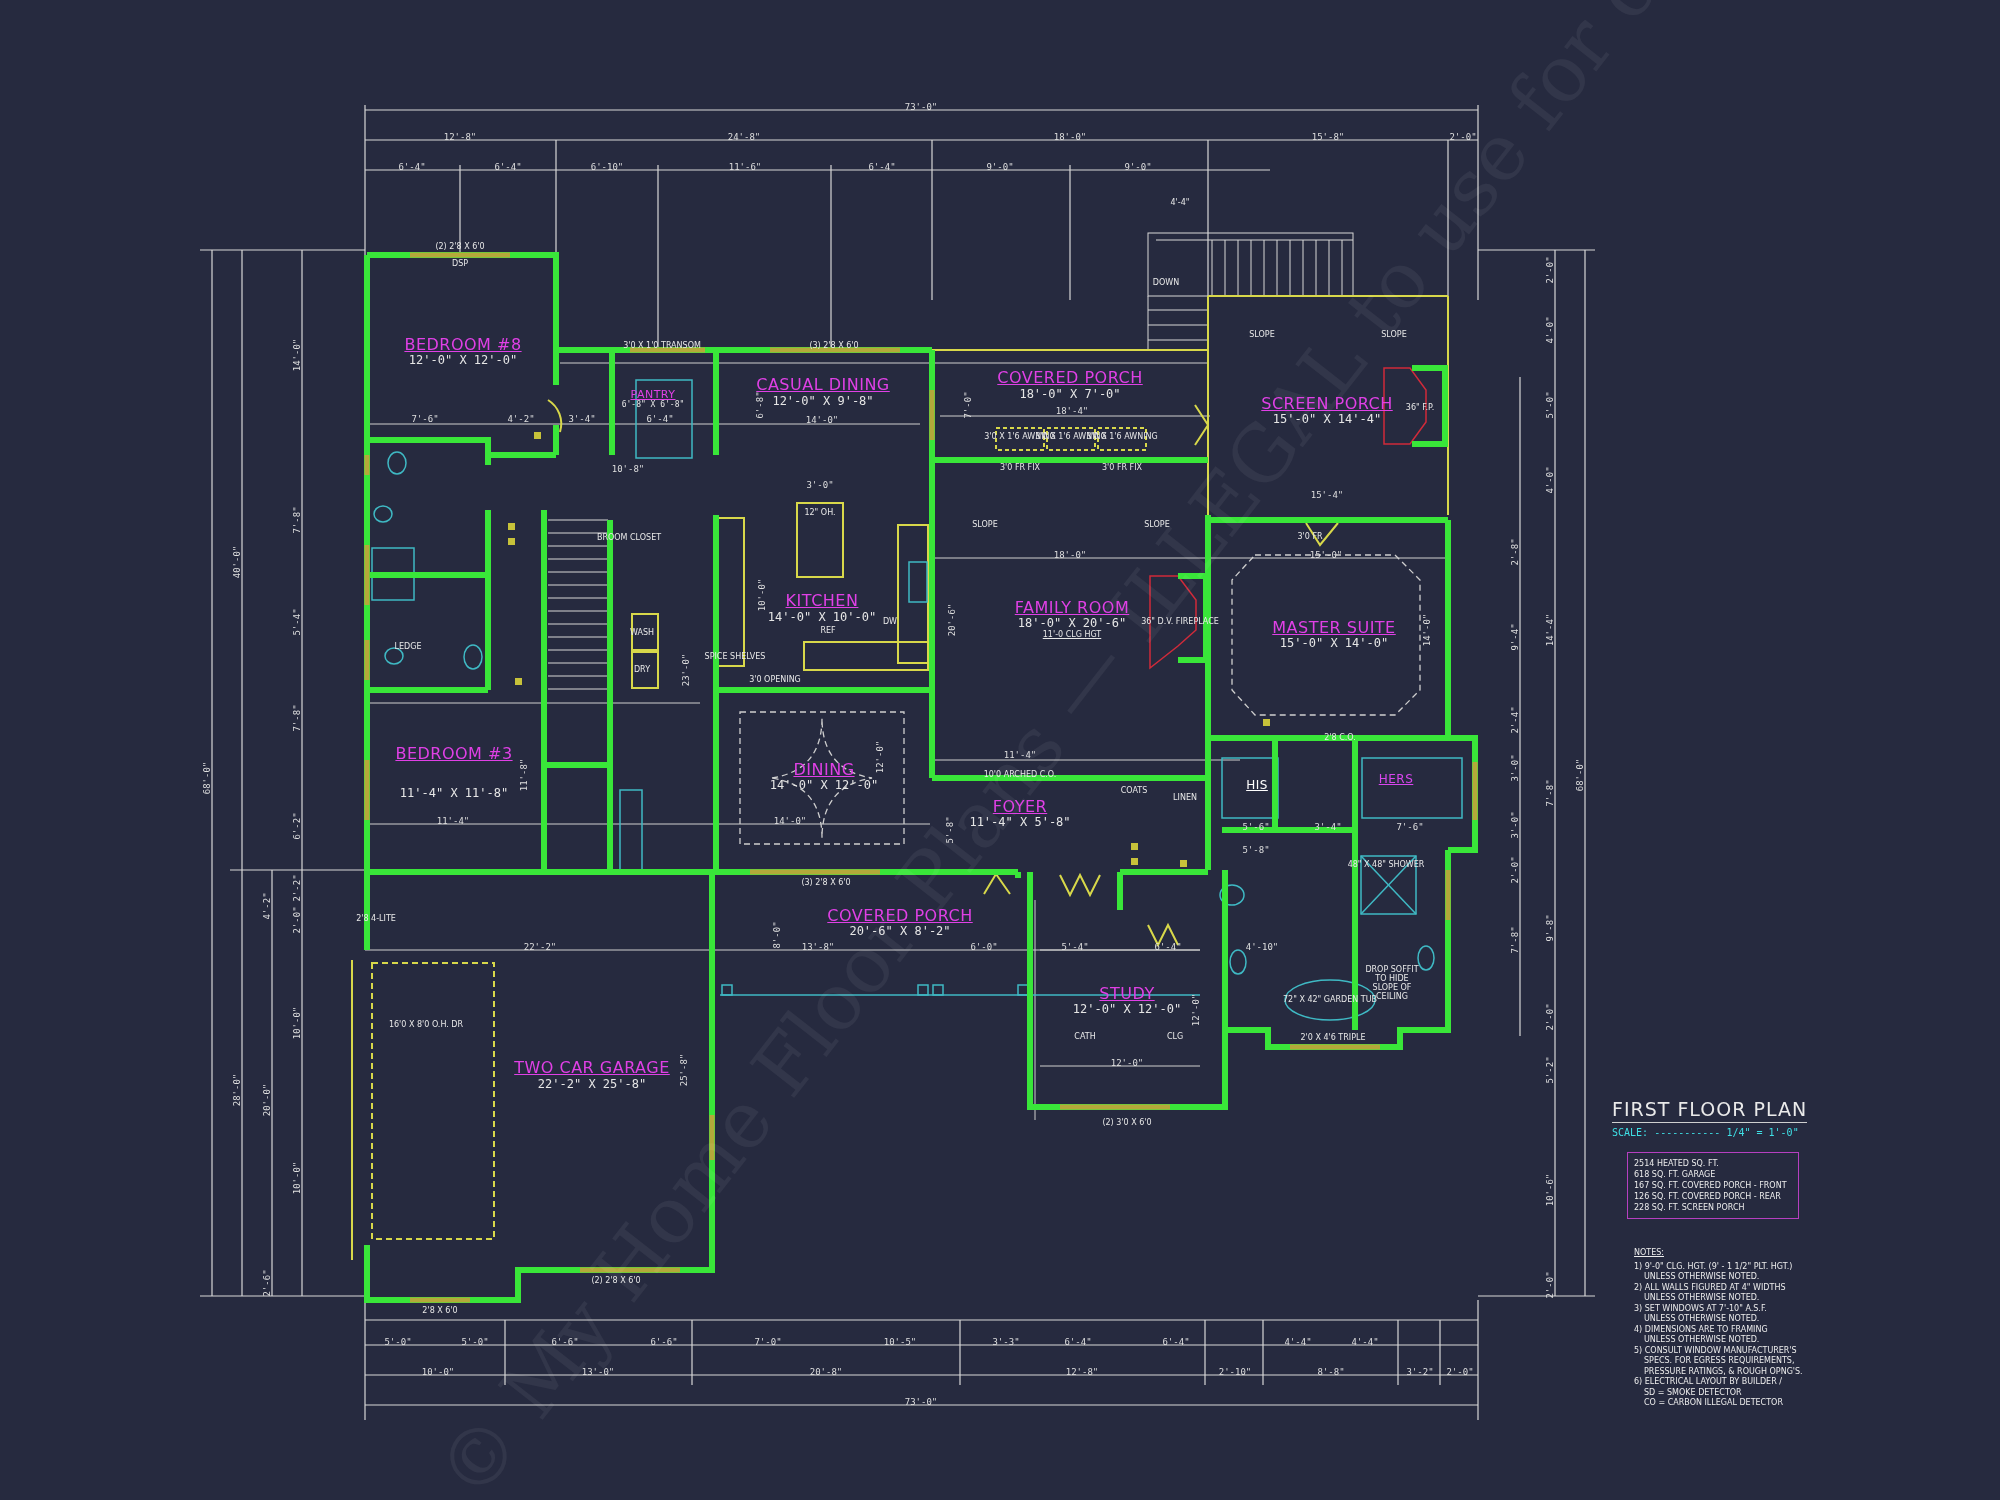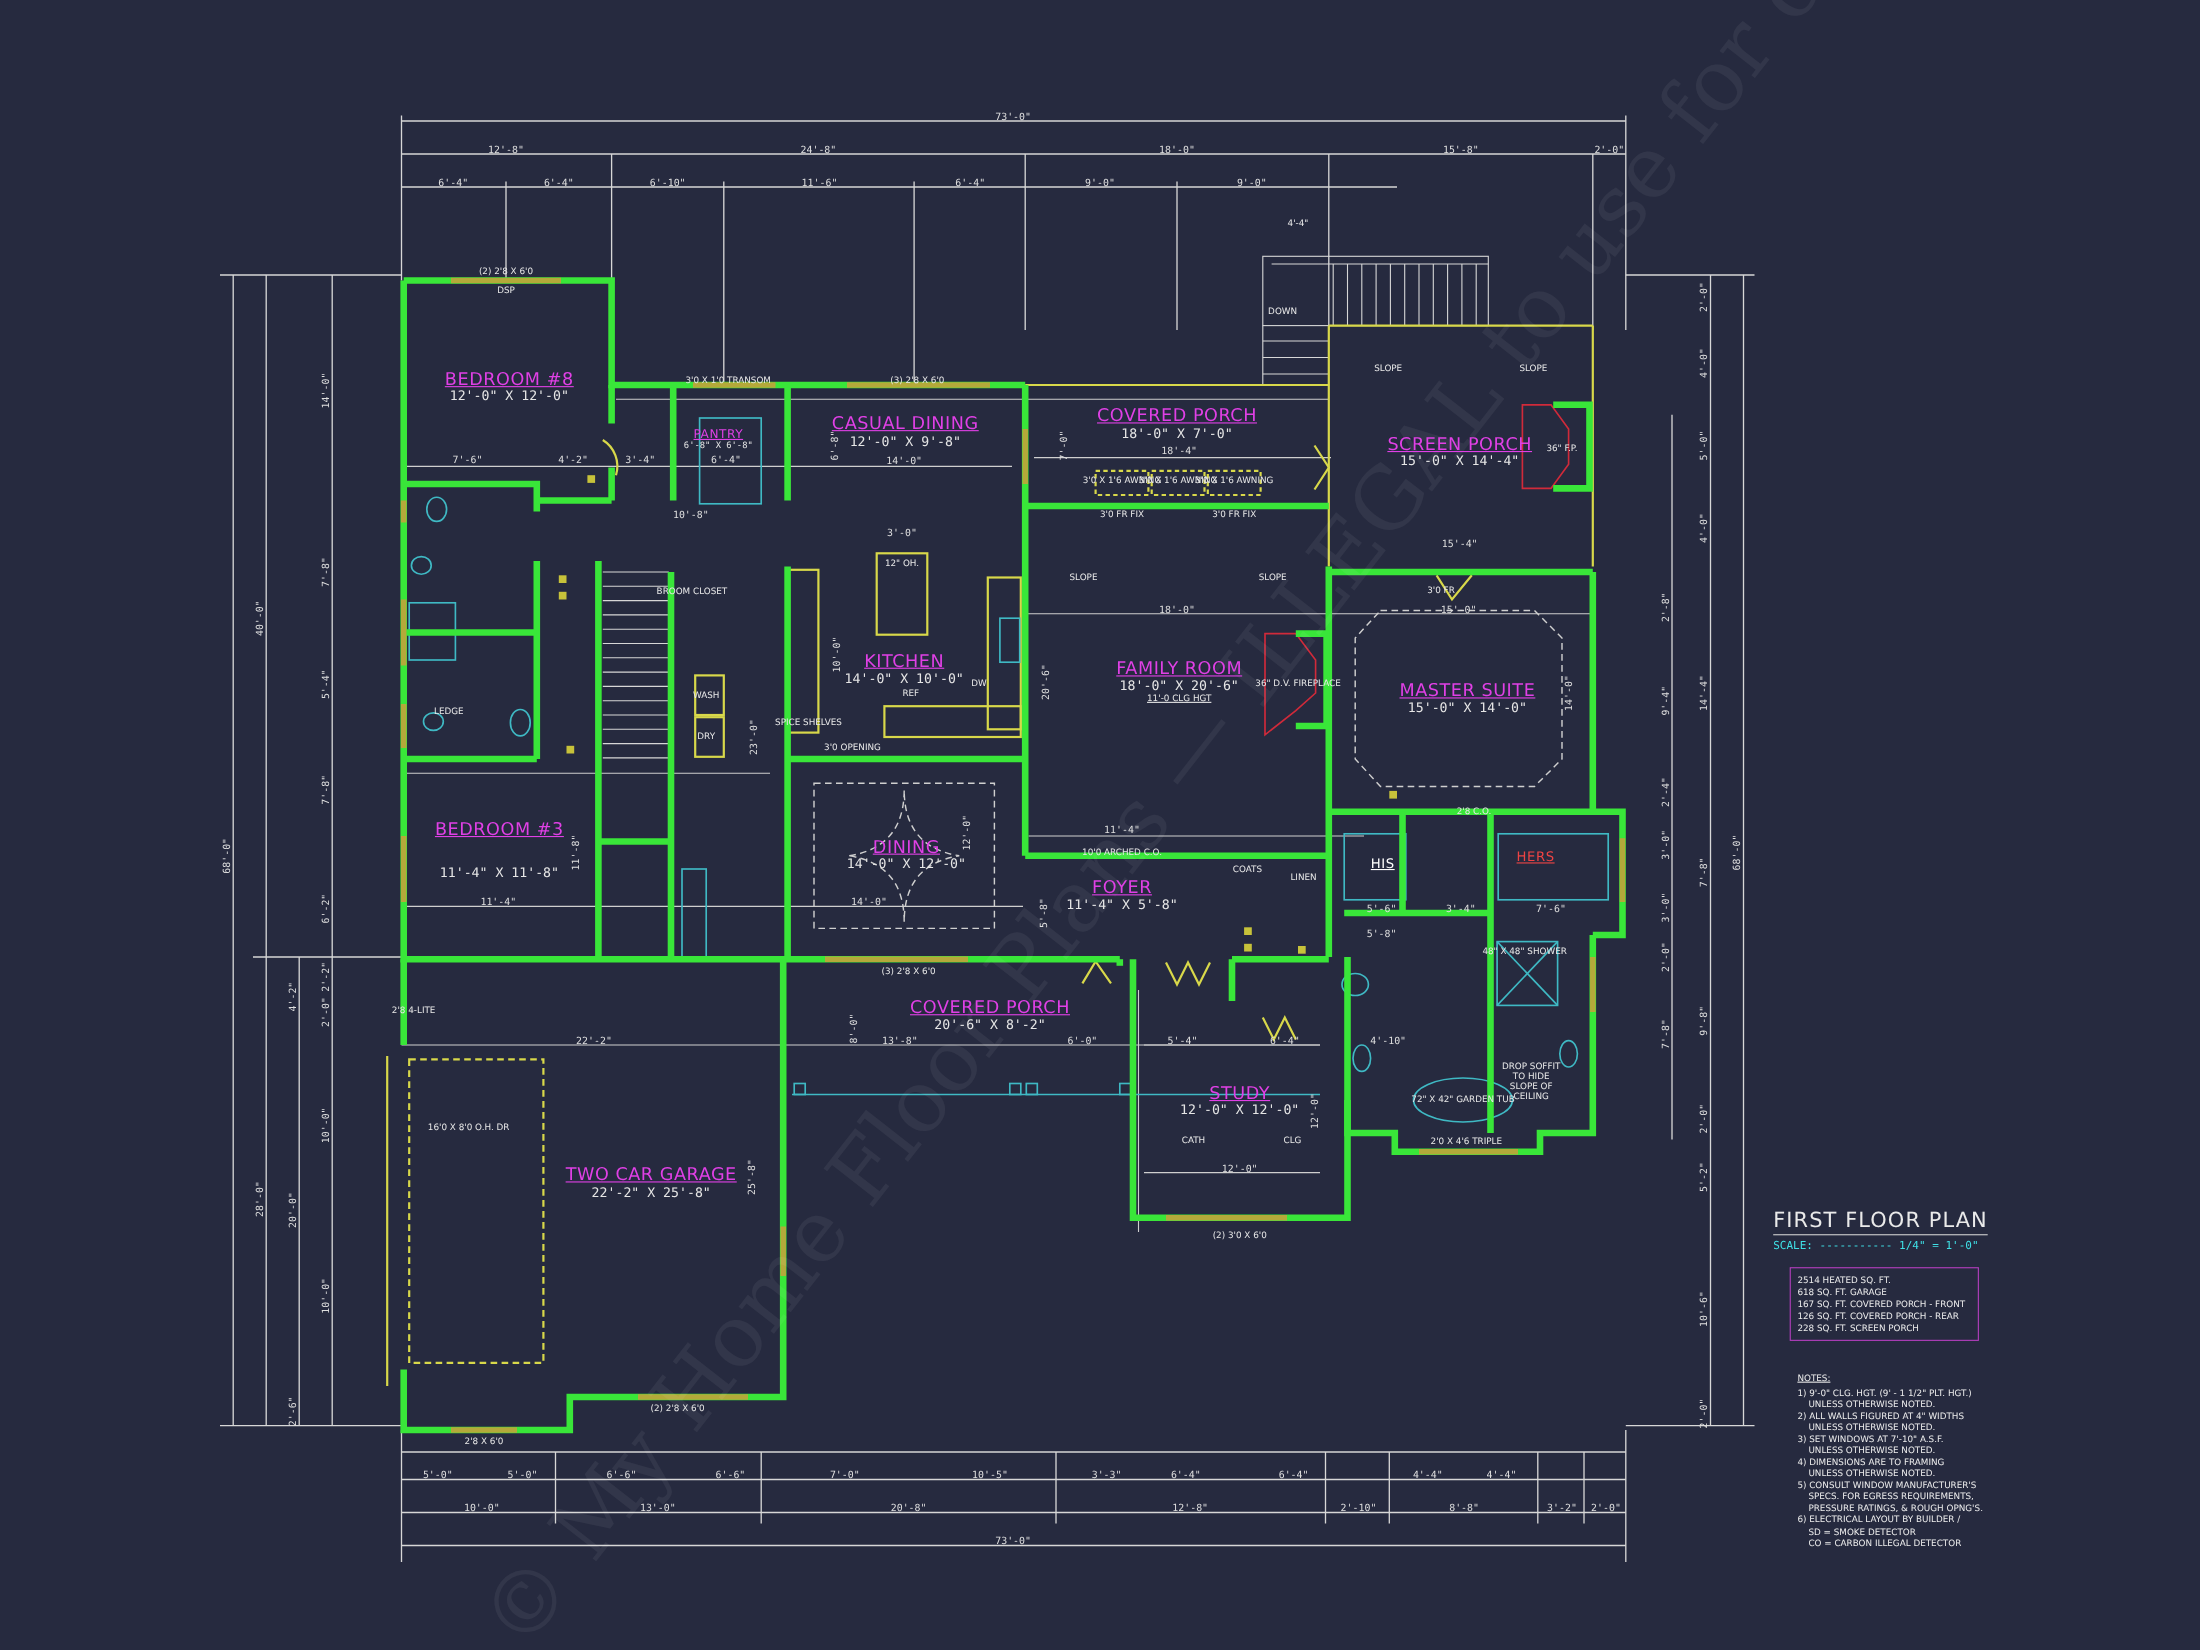--- a/index.html
+++ b/index.html
@@ -295,21 +295,21 @@
 <div class="room-label" style="left:454px;top:744px;">BEDROOM #3</div>
 <div class="room-dim" style="left:454px;top:786px;">11'-4" X 11'-8"</div>
 
 <div class="room-label" style="left:824px;top:760px;">DINING</div>
 <div class="room-dim" style="left:824px;top:778px;">14'-0" X 12'-0"</div>
 
 <div class="room-label" style="left:1020px;top:797px;">FOYER</div>
 <div class="room-dim" style="left:1020px;top:815px;">11'-4" X 5'-8"</div>
 
 <div class="room-label" style="left:1257px;top:778px;font-size:12px;color:#ffffff;">HIS</div>
-<div class="room-label" style="left:1396px;top:772px;font-size:12px;color:#ef4444;">HERS</div>
+<div class="room-label" style="left:1396px;top:772px;font-size:12px;color:#d946ef;">HERS</div>
 
 <div class="room-label" style="left:900px;top:906px;">COVERED PORCH</div>
 <div class="room-dim" style="left:900px;top:924px;">20'-6" X 8'-2"</div>
 
 <div class="room-label" style="left:1127px;top:984px;">STUDY</div>
 <div class="room-dim" style="left:1127px;top:1002px;">12'-0" X 12'-0"</div>
 
 <div class="room-label" style="left:592px;top:1058px;">TWO CAR GARAGE</div>
 <div class="room-dim" style="left:592px;top:1077px;">22'-2" X 25'-8"</div>
 

